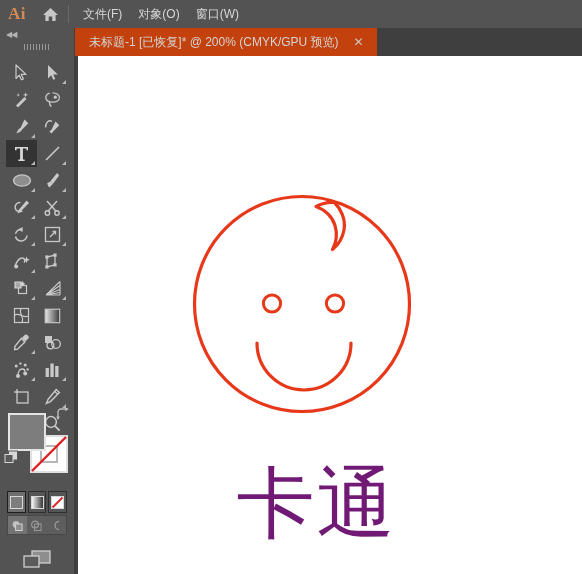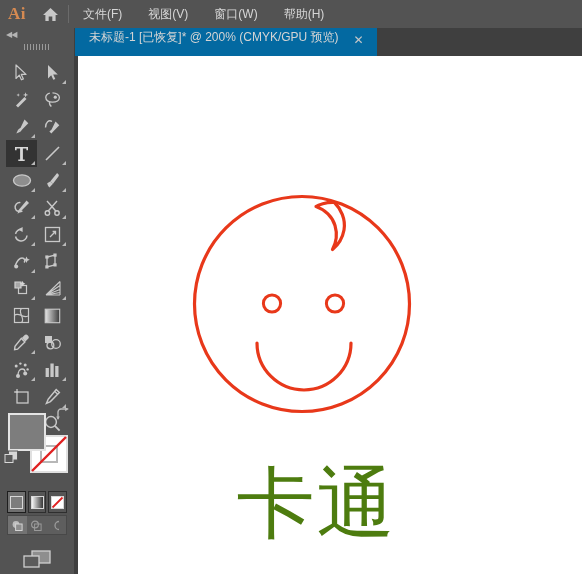--- a/index.html
+++ b/index.html
@@ -18,32 +18,32 @@
   }
   .ai-logo{
     width:34px;height:28px;display:flex;align-items:center;justify-content:center;
     color:#d58a52;font-size:17px;font-weight:bold;letter-spacing:.5px;
     font-family:"Liberation Serif","DejaVu Serif",serif;
   }
   .home-btn{
     width:32px;height:28px;display:flex;align-items:center;justify-content:center;
   }
   .menu-sep{width:1px;height:18px;background:#6b6b6b;margin:0 6px 0 2px;}
-  .menu-items{display:flex;align-items:center;gap:10px;}
+  .menu-items{display:flex;align-items:center;gap:0px;}
   .menu-item{
     color:#d6d6d6;font-size:12px;padding:4px 8px;white-space:nowrap;cursor:default;
   }
 
   
   .tabbar{
     position:absolute;left:0;top:28px;width:582px;height:28px;background:#3f3f3f;
   }
   .tab{
     position:absolute;left:75px;top:0;height:28px;
-    background:#0369a1;display:flex;align-items:flex-end;padding:0 0 10px 14px;
+    background:#c2410c;display:flex;align-items:center;padding:0 0 0 14px;
     box-sizing:border-box;min-width:300px;
   }
   .tab-title{color:#d4d4d4;font-size:12px;white-space:nowrap;}
   .tab-close{
     margin-left:14px;margin-right:12px;color:#c8c8c8;font-size:12px;line-height:1;
     width:12px;text-align:center;
   }
 
   
   .toolpanel{
@@ -121,43 +121,42 @@
     position:absolute;left:74px;top:56px;width:508px;height:518px;
     background:#3f3f3f;
   }
   .canvas{
     position:absolute;left:4px;top:0px;width:504px;height:518px;background:#ffffff;
     overflow:hidden;
   }
   .artwork{position:absolute;left:0;top:0;width:504px;height:518px;}
   .label-text{
     position:absolute;left:0px;top:408px;width:477px;text-align:center;
-    color:#4d7c0f;font-size:78px;line-height:1;letter-spacing:2px;
+    color:#701a75;font-size:78px;line-height:1;letter-spacing:2px;
     font-family:"DejaVu Sans","Liberation Sans",sans-serif;
     white-space:nowrap;
   }
 </style>
 </head>
 <body>
 
 <div id="app">
 
   <div class="menubar">
     <div class="ai-logo">Ai</div>
     <div class="home-btn">
       <svg width="17" height="15" viewBox="0 0 17 15">
         <path d="M8.5 1 L16 8 L13.6 8 L13.6 14 L10.3 14 L10.3 9.6 L6.7 9.6 L6.7 14 L3.4 14 L3.4 8 L1 8 Z" fill="#c8c8c8"></path>
       </svg>
     </div>
     <div class="menu-sep"></div>
     <div class="menu-items">
       <div class="menu-item">文件(F)</div>
-      <div class="menu-item">视图(V)</div>
+      <div class="menu-item">对象(O)</div>
       <div class="menu-item">窗口(W)</div>
-      <div class="menu-item">帮助(H)</div>
     </div>
   </div>
 
   <div class="tabbar">
     <div class="tab">
       <span class="tab-title">未标题-1 [已恢复]* @ 200% (CMYK/GPU 预览)</span>
       <span class="tab-close">✕</span>
     </div>
   </div>
 

